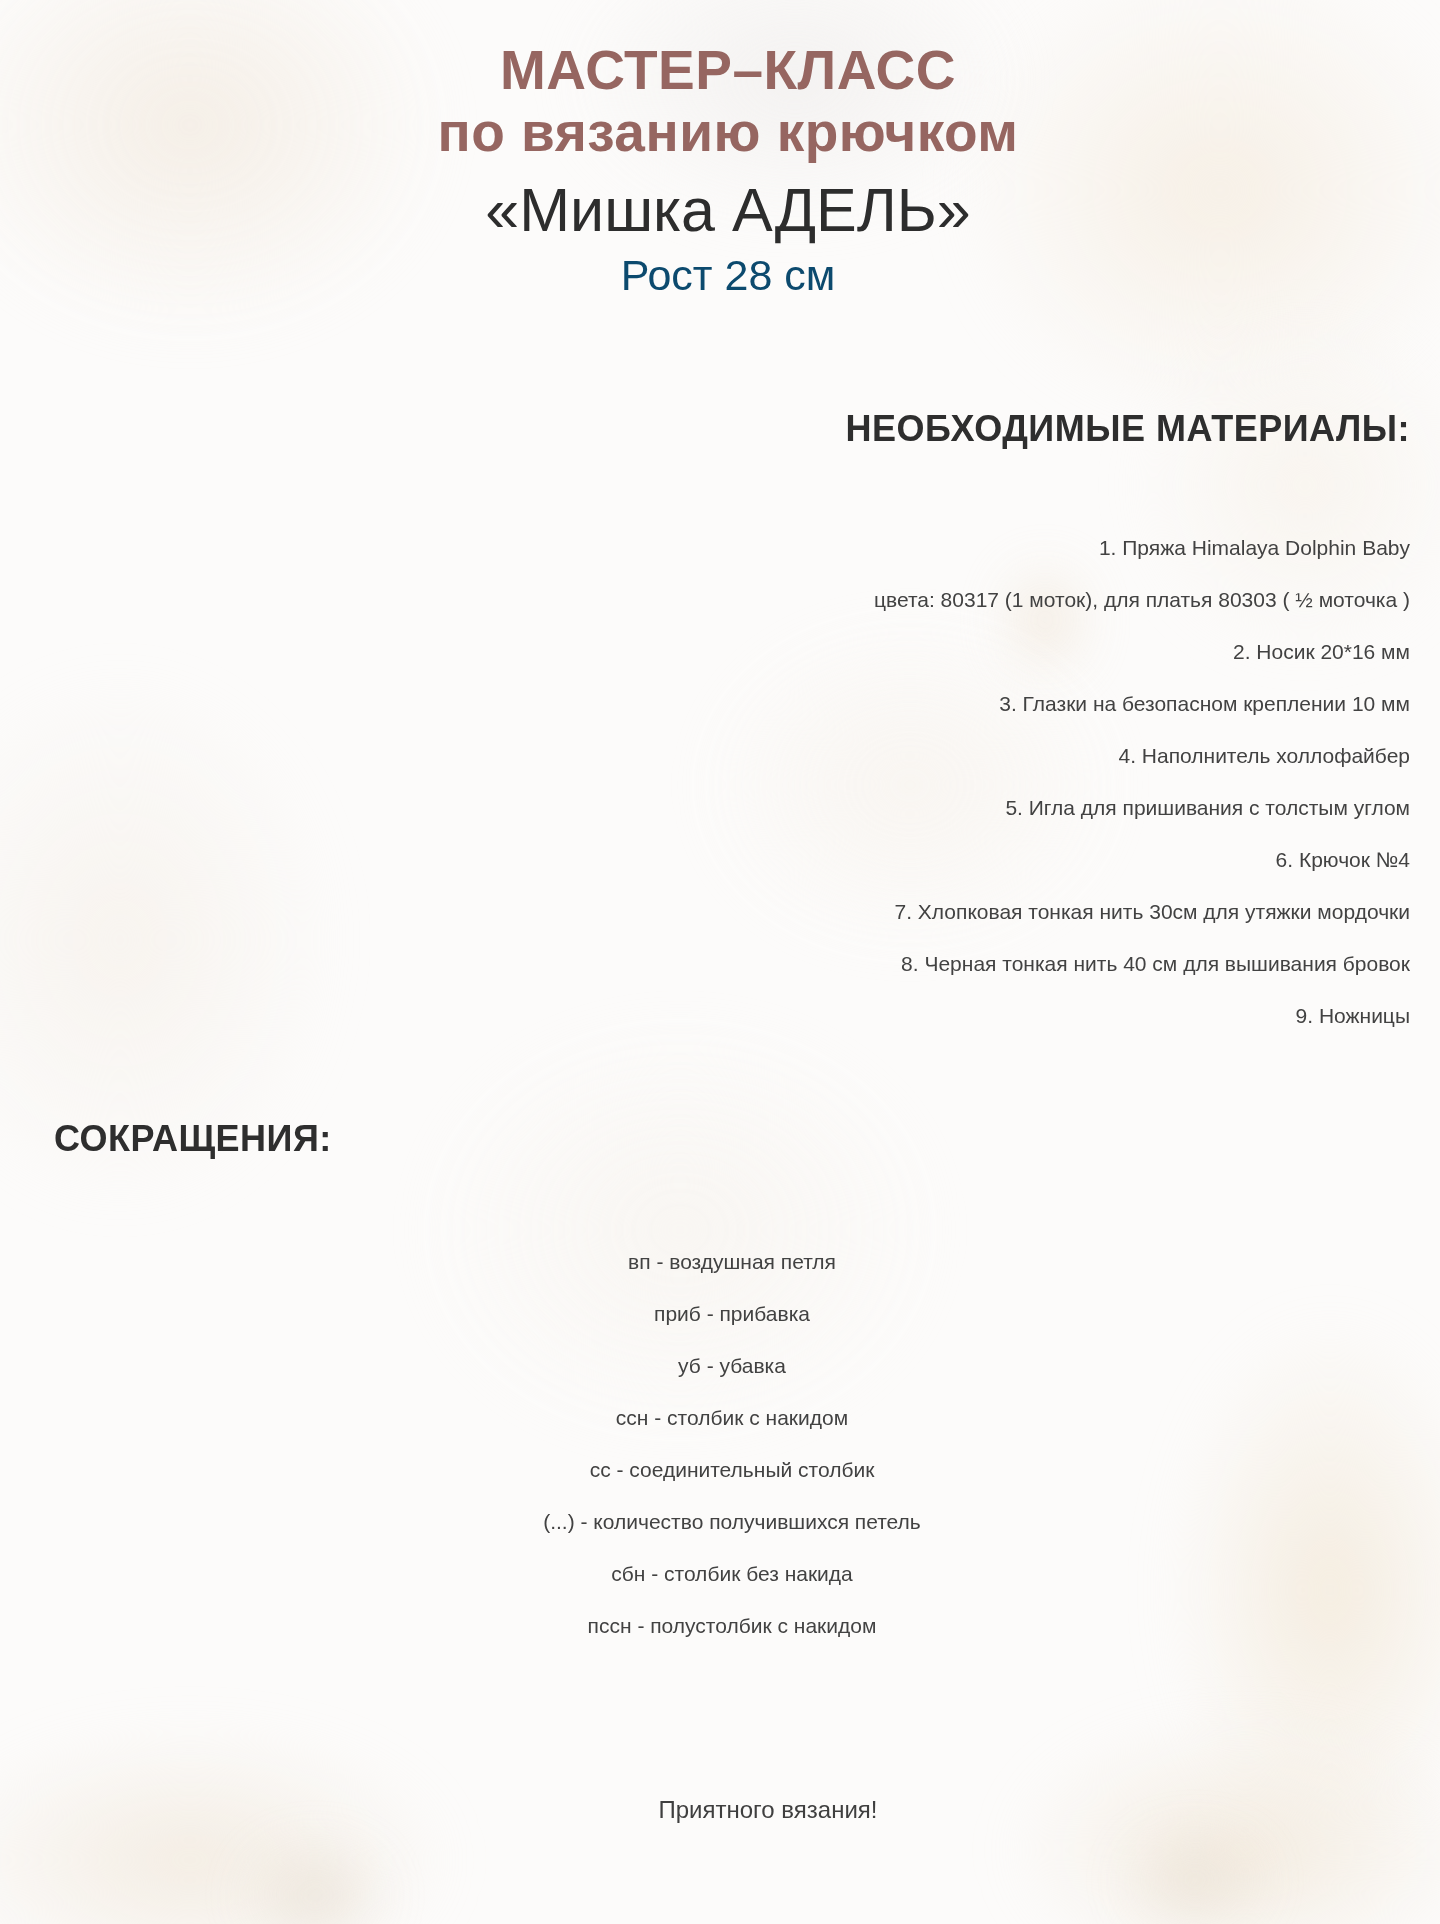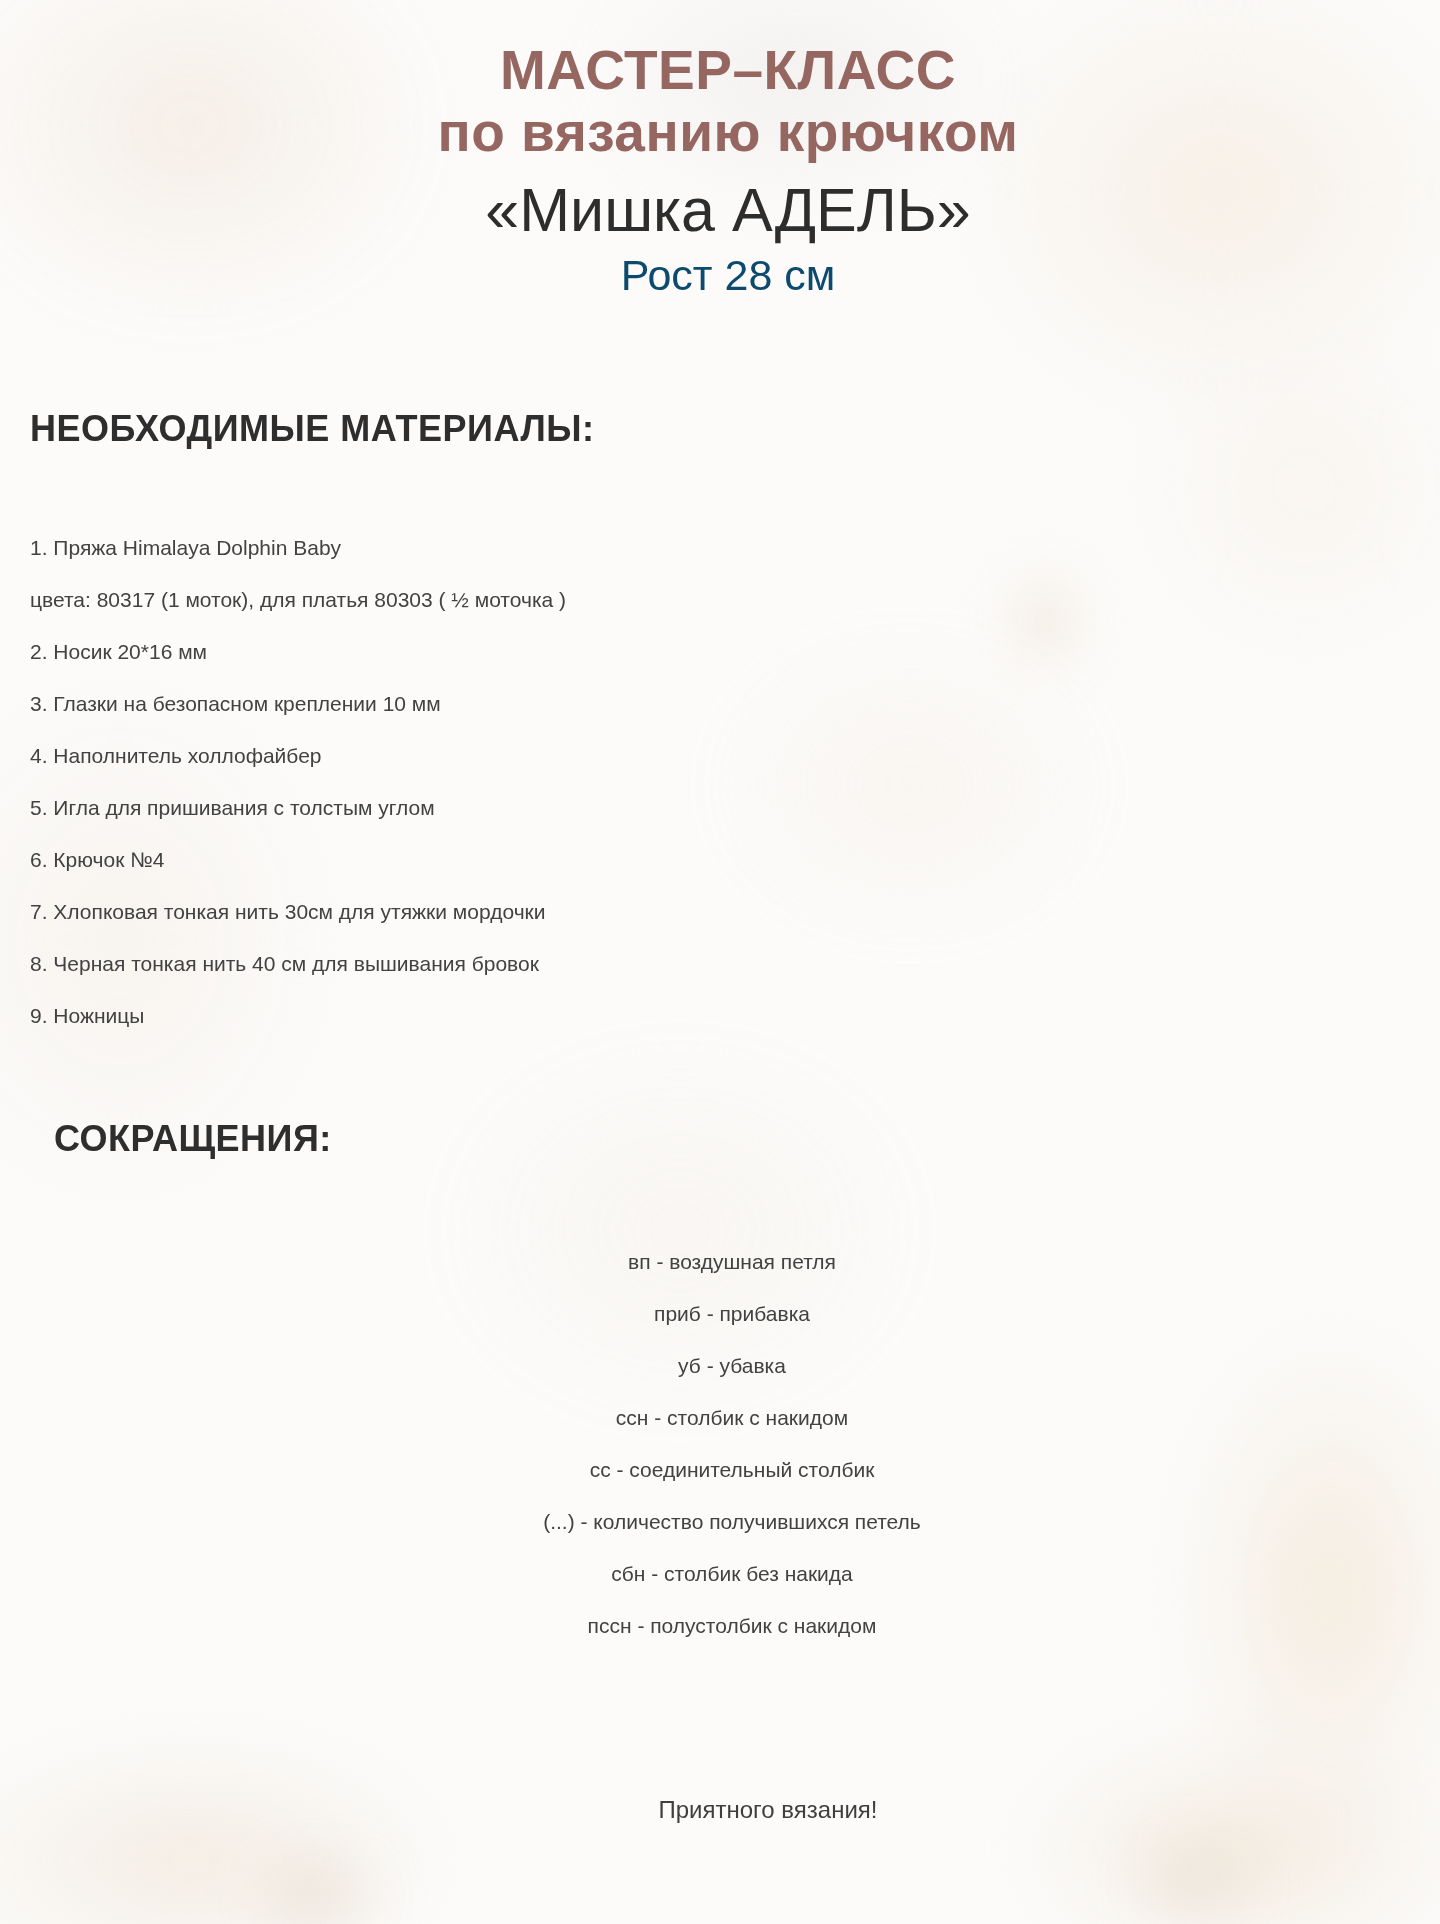--- a/index.html
+++ b/index.html
@@ -51,21 +51,21 @@
     color: #2d2d2d;
     line-height: 1.15;
   }
   .height-line {
     margin-top: 6px;
     font-size: 43px;
     font-weight: 400;
     color: #0c4a6e;
   }
   .section { position: absolute; left: 30px; right: 30px; }
-  .sec-materials { top: 408px; }
+  .sec-materials { top: 408px; text-align: right; }
   .sec-abbrev { top: 1118px; margin-left: 24px; }
   .sec-heading {
     font-size: 36px;
     font-weight: 700;
     color: #2e2e2e;
     letter-spacing: 0.5px;
   }
   .sec-materials .list { margin-top: 72px; }
   .sec-abbrev .list { margin-top: 76px; text-align: center; }
   .line {

